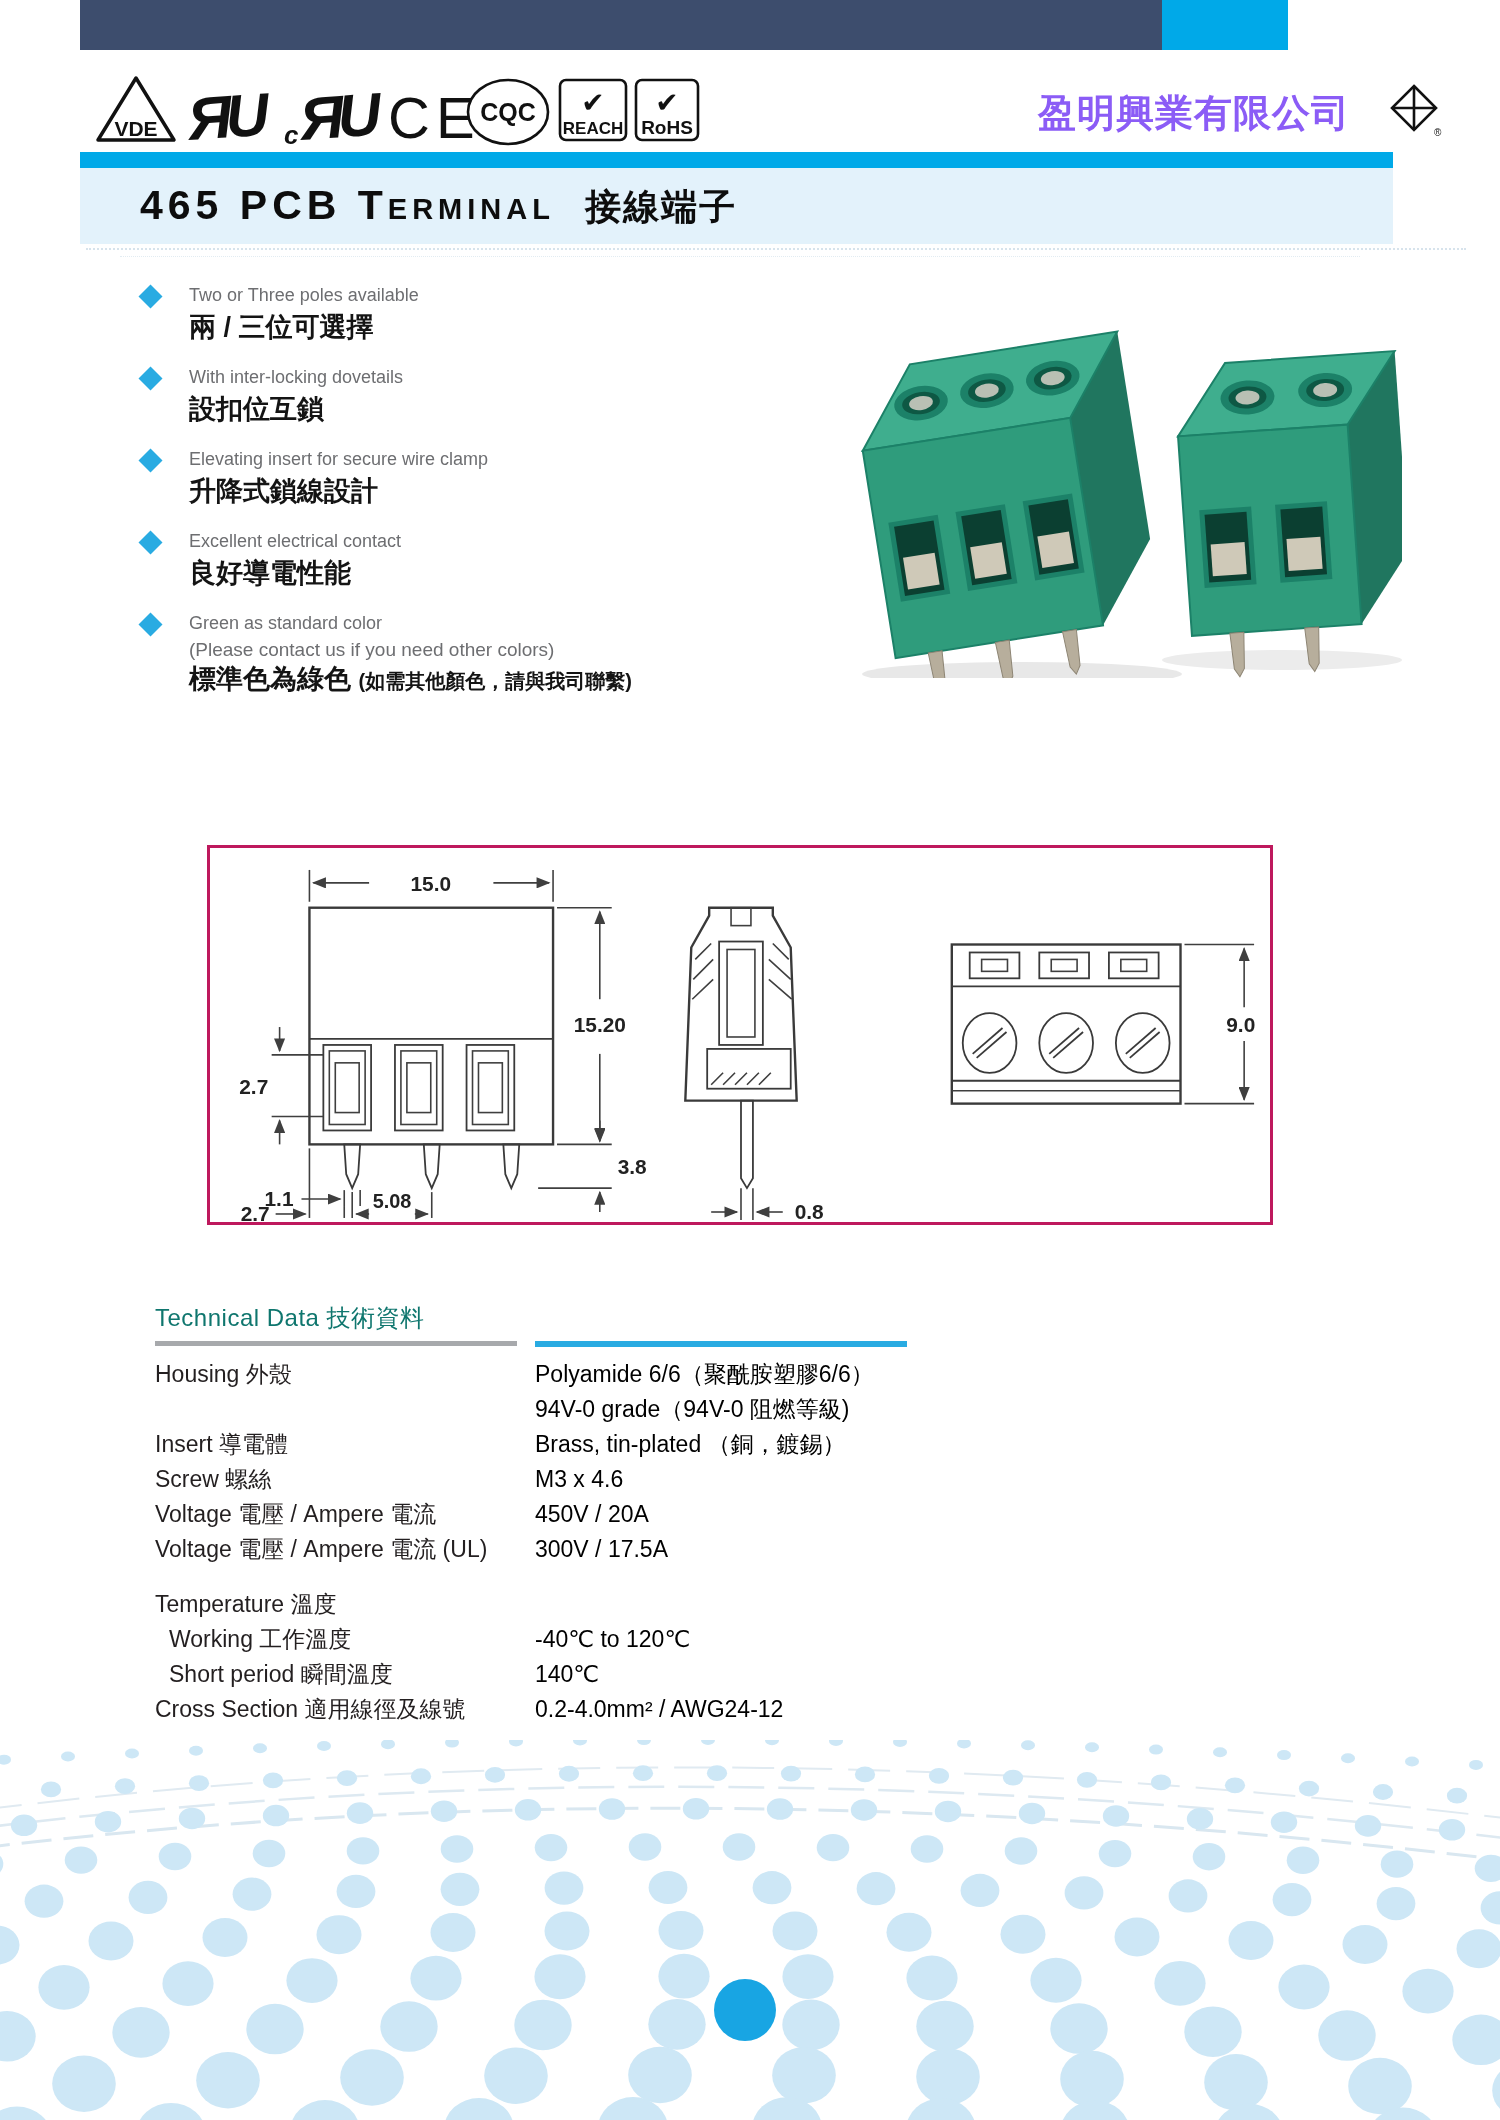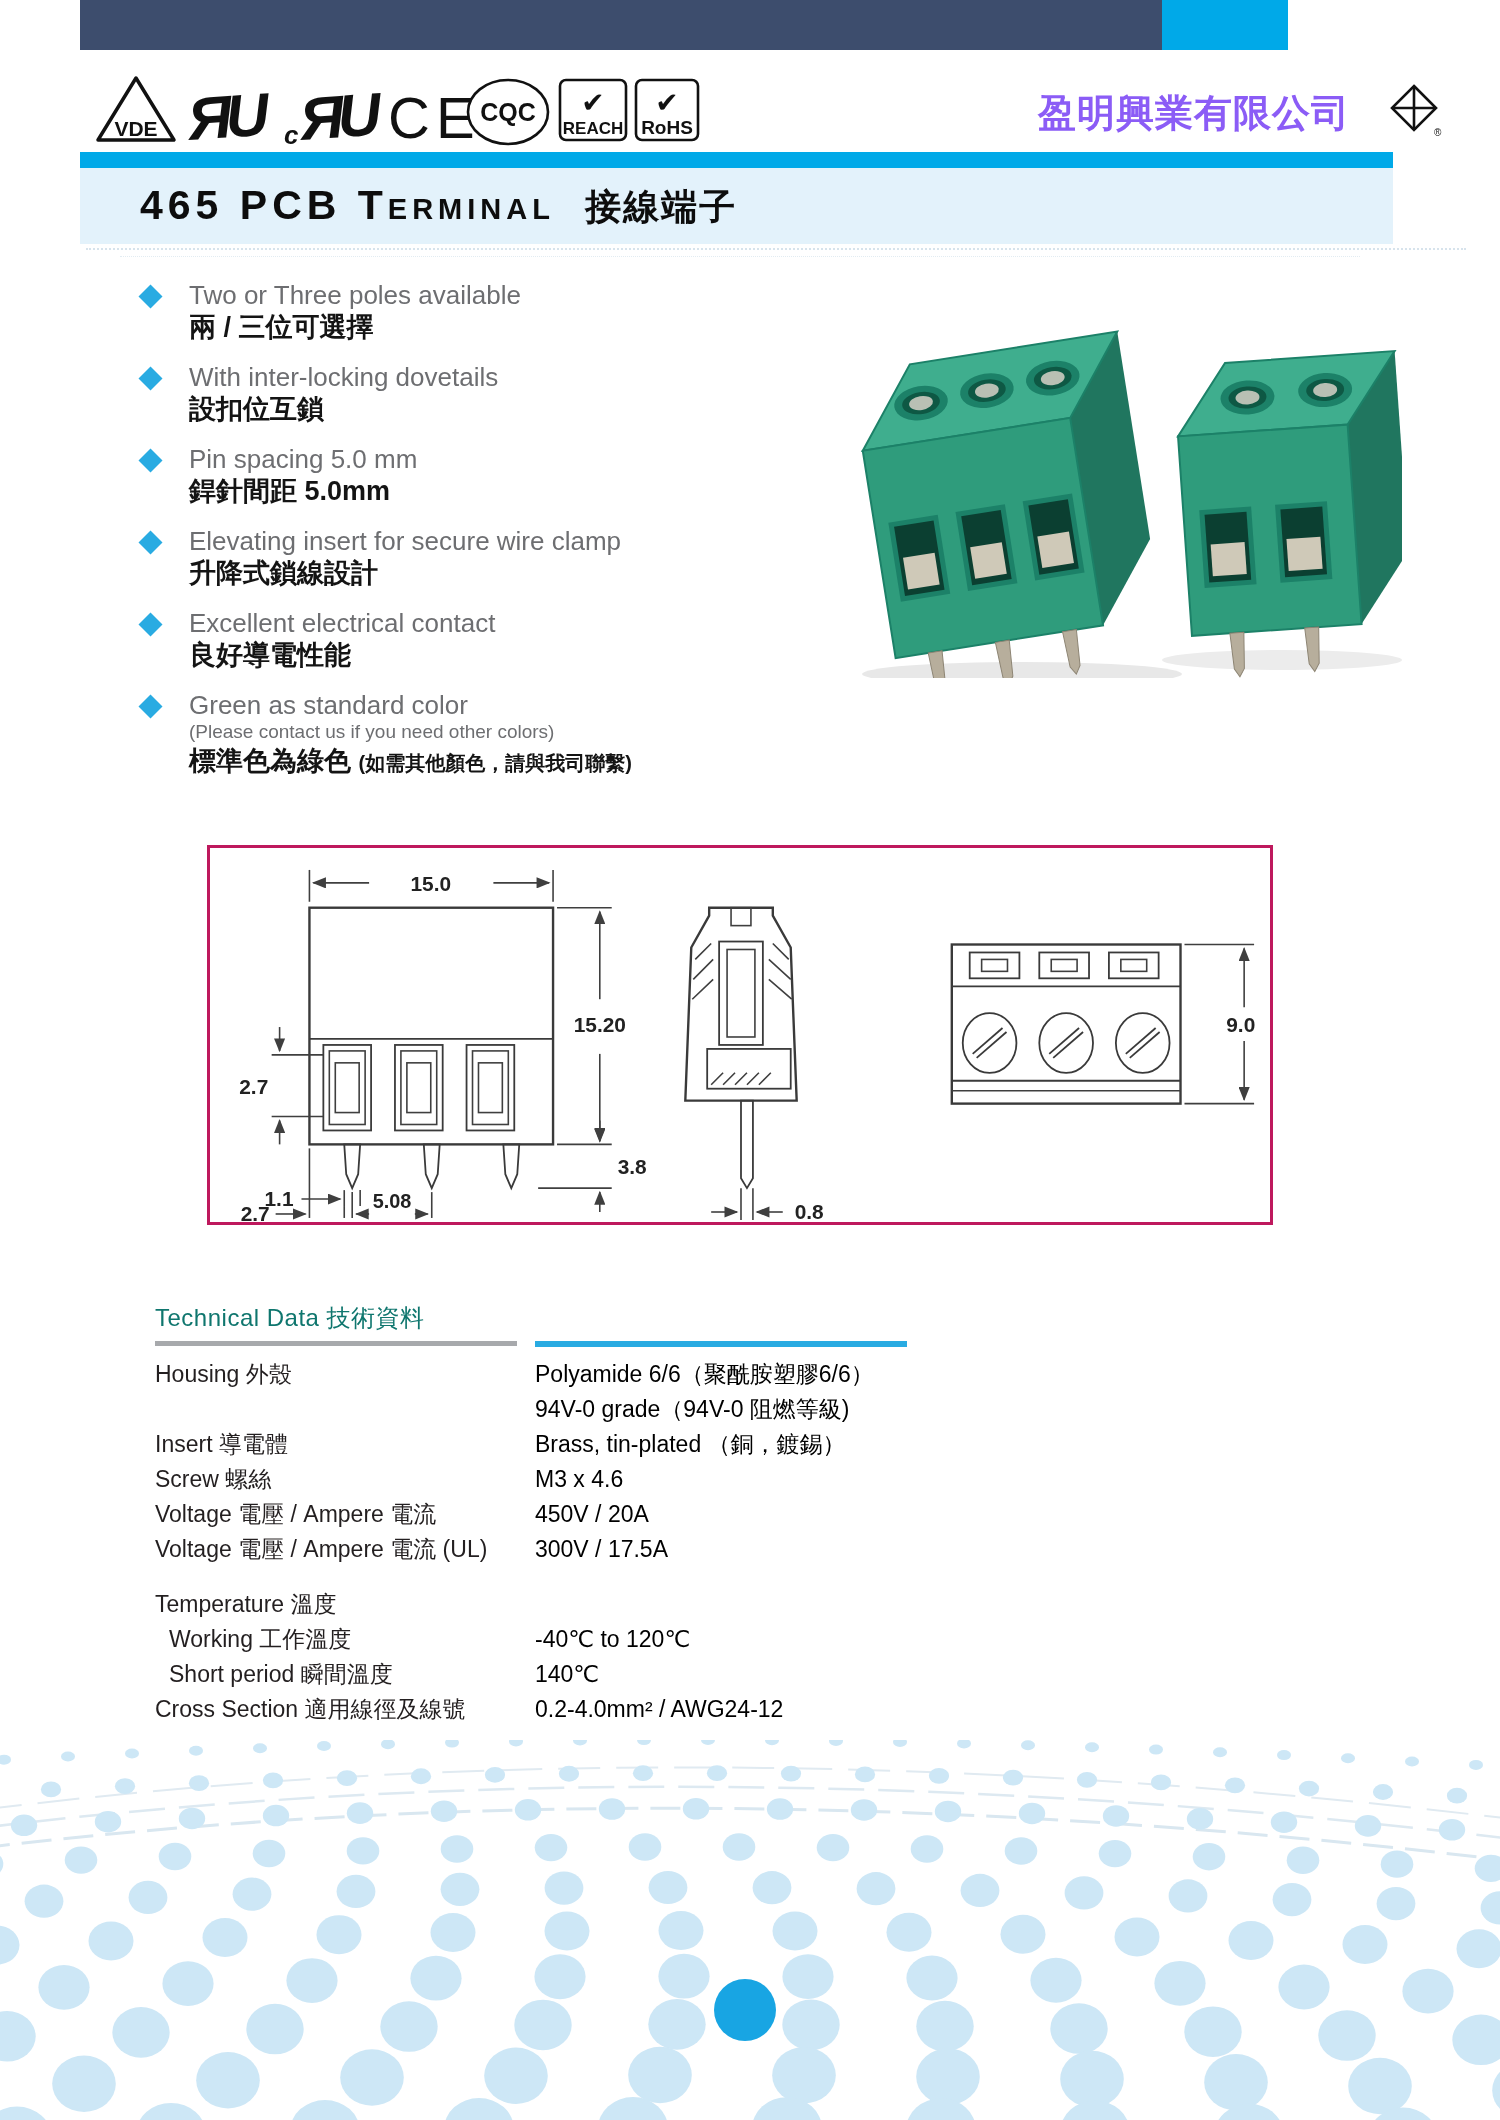--- a/index.html
+++ b/index.html
@@ -24,21 +24,21 @@
   .title-en{font-variant:small-caps;}
   .title-zh{font-size:36px;letter-spacing:2px;margin-left:14px;}
   .faint-rule{position:absolute;left:86px;top:248px;width:1380px;border-top:2px dotted #d7e3ec;}
   .faint-rule2{position:absolute;left:120px;top:256px;width:1240px;border-top:1px dotted #e2ecf2;}
 
   
   #features{position:absolute;left:142px;top:280px;width:700px;display:flex;flex-direction:column;row-gap:17px;}
   .feature{display:flex;align-items:flex-start;}
   .bullet{flex:0 0 auto;width:17px;height:17px;background:#29abe2;transform:rotate(45deg);
           margin:8px 30px 0 0;}
-  .f-en{font-size:26px;line-height:30px;color:#6d6e71;}
+  .f-en{font-size:18px;line-height:30px;color:#6d6e71;}
   .f-zh{font-size:27px;line-height:35px;font-weight:700;color:#141414;}
   .f-note{font-size:19px;line-height:24px;color:#6d6e71;}
   .f-note-zh{font-size:20px;font-weight:700;}
 
   
   #photo{position:absolute;left:842px;top:278px;width:560px;height:400px;}
 
   
   #drawing-box{position:absolute;left:207px;top:845px;width:1066px;height:380px;
                border:3px solid #be185d;background:#fff;box-sizing:border-box;}
@@ -128,27 +128,20 @@
       <div>
           <div class="f-en">Two or Three poles available</div>
            <div class="f-zh">兩 / 三位可選擇</div>
         </div>
     </div>
     <div class="feature">
       <span class="bullet"></span>
       <div>
           <div class="f-en">With inter-locking dovetails</div>
            <div class="f-zh">設扣位互鎖</div>
-        </div>
-    </div>
-    <div class="feature">
-      <span class="bullet"></span>
-      <div>
-          <div class="f-en">Pin spacing 5.0 mm</div>
-           <div class="f-zh">銲針間距 5.0mm</div>
         </div>
     </div>
     <div class="feature">
       <span class="bullet"></span>
       <div>
           <div class="f-en">Elevating insert for secure wire clamp</div>
            <div class="f-zh">升降式鎖線設計</div>
         </div>
     </div>
     <div class="feature">

